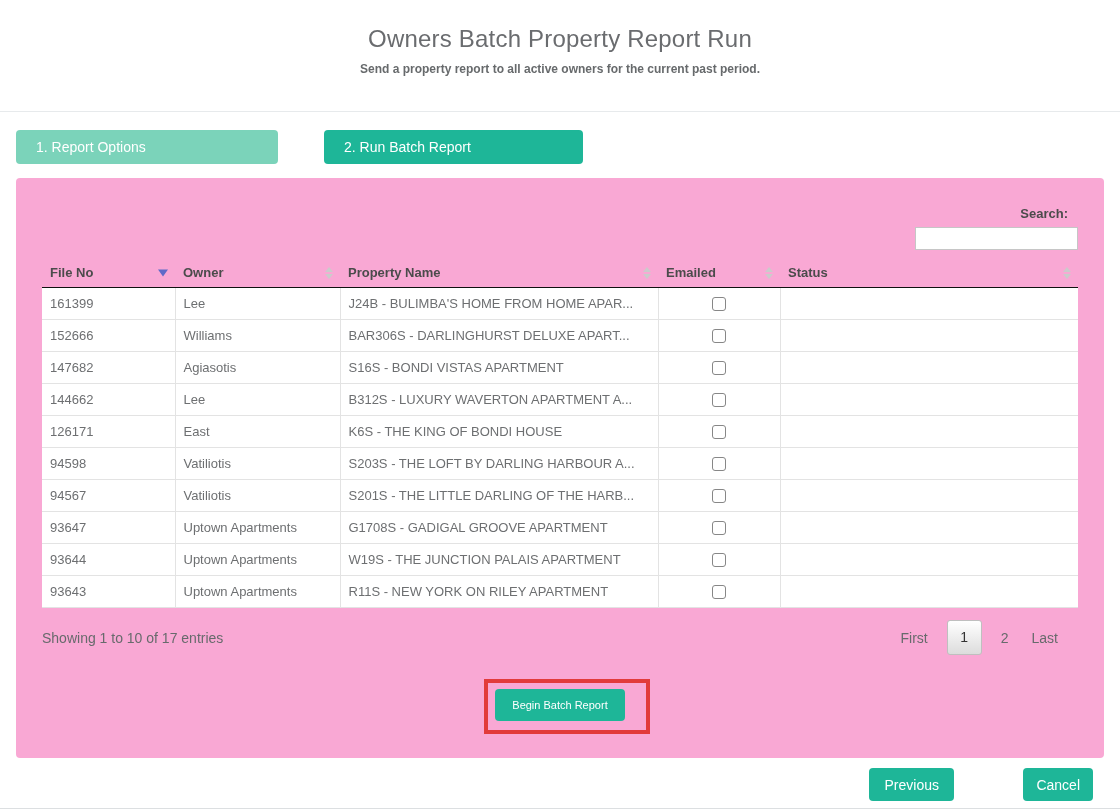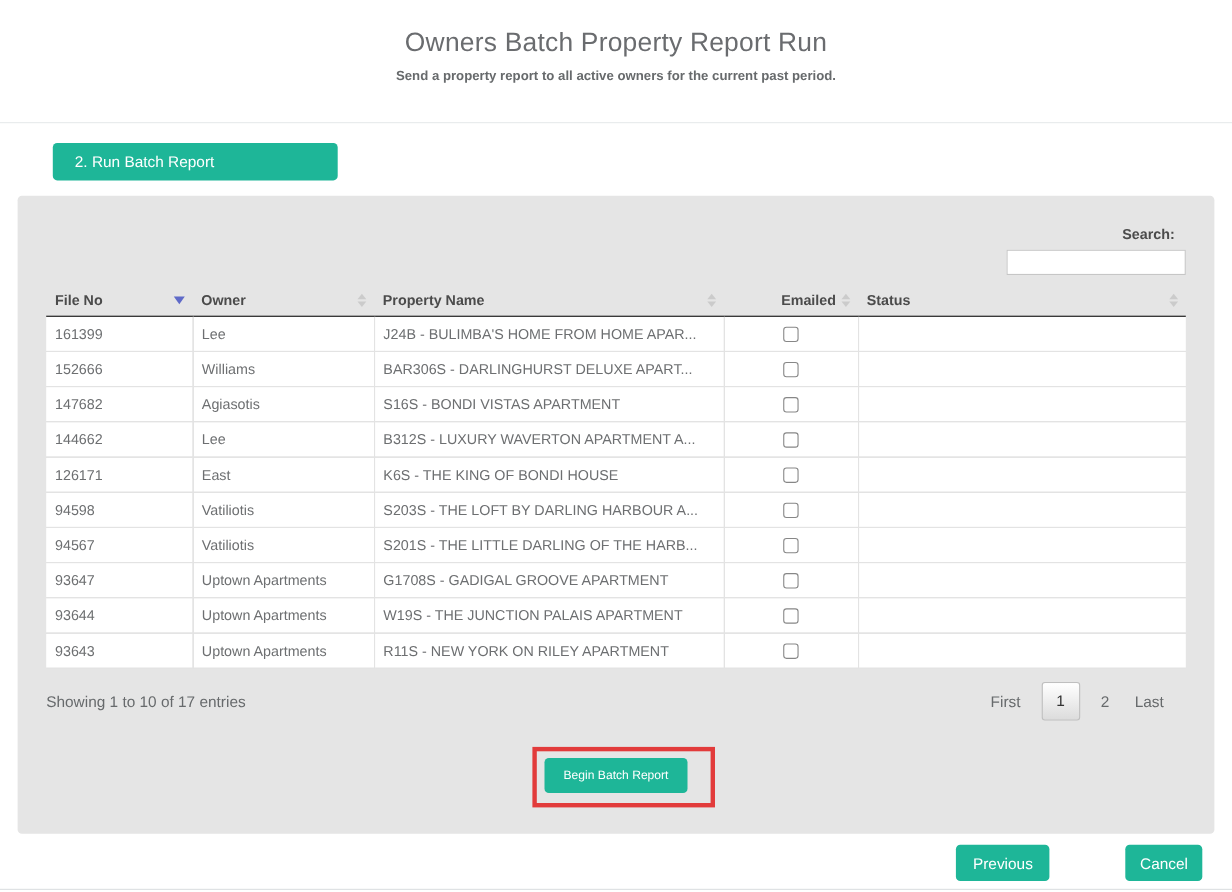--- a/index.html
+++ b/index.html
@@ -14,38 +14,38 @@
     font-weight: 700; color: #676a6c; }
 
   
   .tabs { margin: 18px 16px 14px 16px; display: flex; gap: 14px; }
   .tab { height: 34px; line-height: 34px; border-radius: 4px; color: #fff;
     font-size: 14px; padding-left: 20px; cursor: pointer; }
   .tab-inactive { width: 262px; background: #7bd3ba; }
   .tab-active { width: 259px; background: #1eb698; margin-left: 32px; }
 
   
-  .panel { margin: 0 16px; height: 580px; background: #e5e5e5;
+  .panel { margin: 0 16px; height: 580px; background: #f9a8d4;
     border-radius: 4px; padding: 26px; }
 
   
   .search-wrap { text-align: right; }
   .search-label { font-size: 13px; font-weight: 700; color: #4b4b4b;
     padding-right: 10px; }
   .search-input { display: block; margin-left: auto; margin-top: 5px;
     width: 163px; height: 23px; border: 1px solid #c6c6c6; background: #fff;
     font-size: 13px; padding: 0 5px; outline: none; }
 
   
   table { width: 1036px; border-collapse: collapse; margin-top: 9px;
     table-layout: fixed; border-bottom: 1px solid #111; }
   th { height: 28px; border-bottom: 1px solid #111; text-align: left;
     font-size: 13px; font-weight: 700; color: #4b4b4b; padding: 0 20px 0 8px;
     position: relative; cursor: pointer; }
-  th.center { text-align: right; margin-top: 18px; }
+  th.center { text-align: left; margin-top: 18px; }
   td { background: #fff; border: 1px solid #e3e3e3; height: 32px;
     font-size: 13px; color: #6d6f71; padding: 0 8px; white-space: nowrap;
     overflow: hidden; }
   td.center { text-align: center; }
   tr td:first-child { border-left: none; }
   tr td:last-child { border-right: none; }
   .checkbox { appearance: none; -webkit-appearance: none; width: 14px;
     height: 14px; border: 1px solid #878787; border-radius: 3px;
     background: #fff; vertical-align: middle; cursor: pointer; }
 
@@ -92,20 +92,23 @@
 </style>
 </head>
 <body>
 
 <div class="top-header">
   <div class="page-title">Owners Batch Property Report Run</div>
   <div class="page-subtitle">Send a property report to all active owners for the current past period.</div>
 </div>
 
 <div class="tabs">
+  <div class="tab tab-inactive">
+    <span>1. Report Options</span>
+  </div>
   <div class="tab tab-active">
     <span>2. Run Batch Report</span>
   </div>
 </div>
 
 <div class="panel">
 
   <div class="search-wrap">
     <span class="search-label">Search:</span>
     <input class="search-input" type="text" value="" style="">

